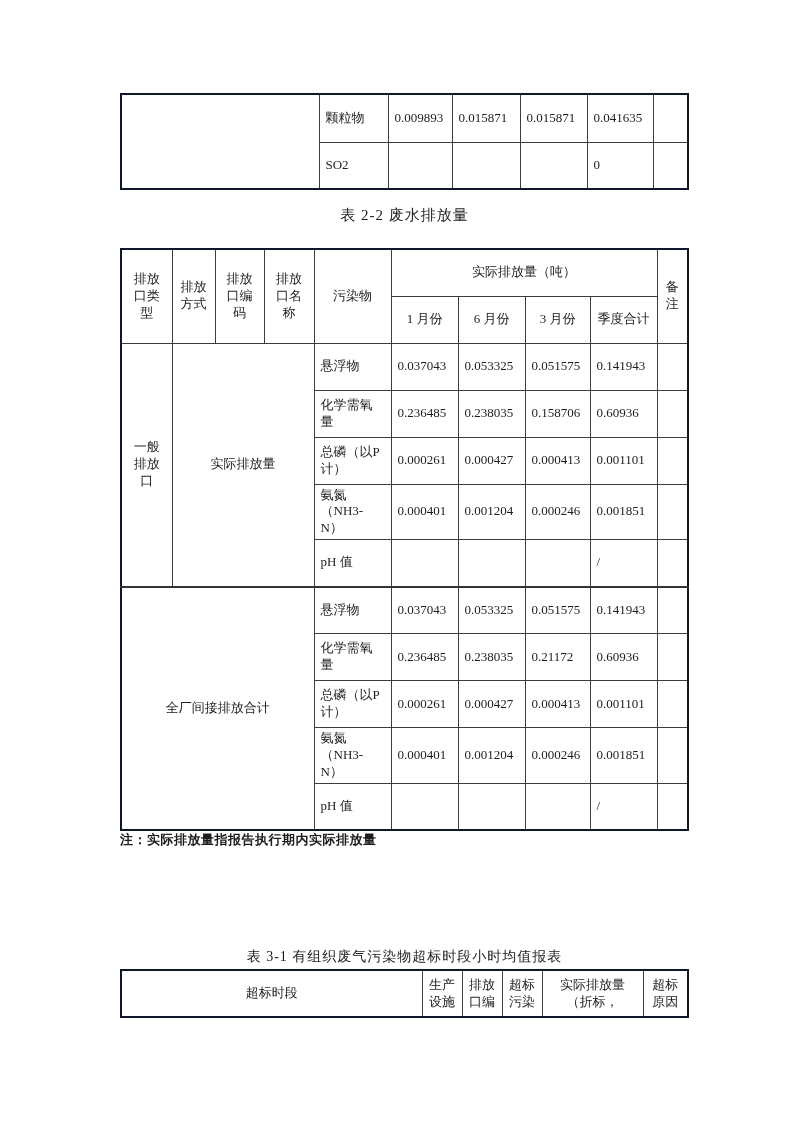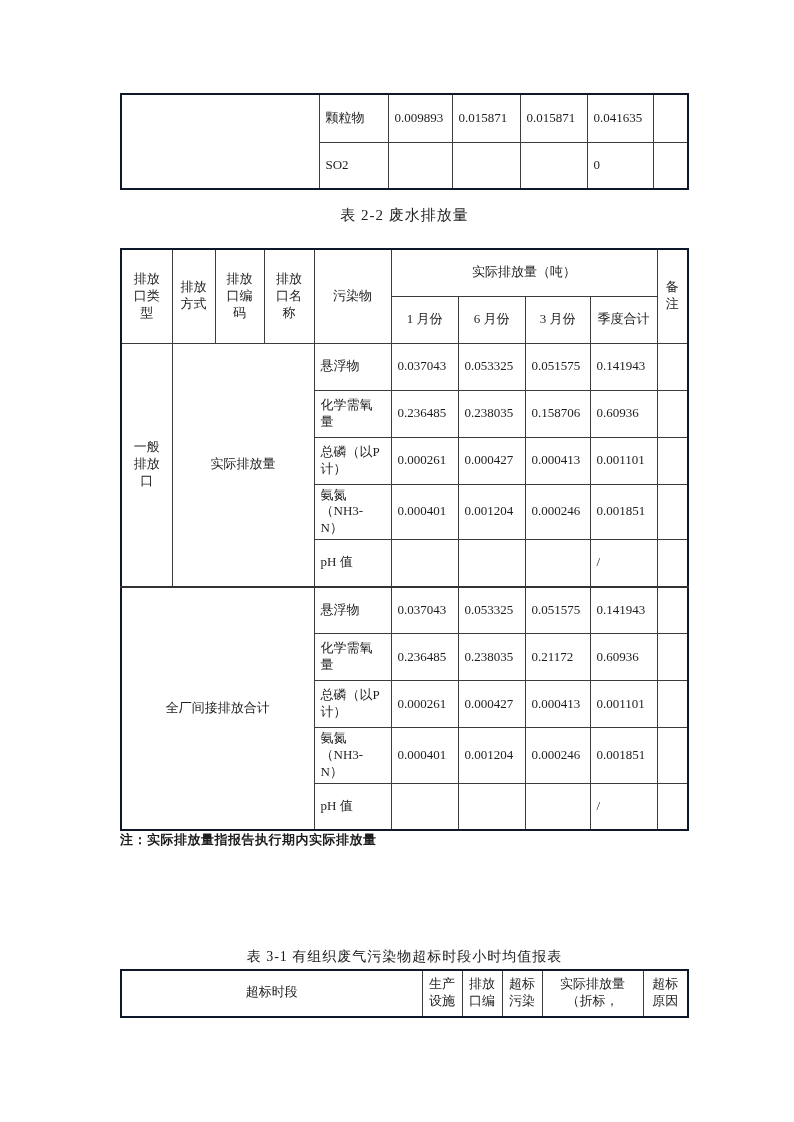--- a/index.html
+++ b/index.html
@@ -210,21 +210,21 @@
       <td></td>
     </tr>
   </tbody>
     </table>
 
   <div class="note">注：实际排放量指报告执行期内实际排放量</div>
 
 
   <div class="caption" style="top:928px; font-size:14px;margin-top:20px;">表 3-1 有组织废气污染物超标时段小时均值报表</div>
 
-  <table class="sheet" style="left:120px; top:969px; width:567px;font-family:Liberation Mono, monospace;">
+  <table class="sheet" style="left:120px; top:969px; width:567px;">
     <colgroup>
       <col style="width:301px">
         <col style="width:40px">
         <col style="width:40px">
       <col style="width:40px">
         <col style="width:101px">
         <col style="width:45px">
     </colgroup>
     <tbody>
         <tr style="height:47px">

